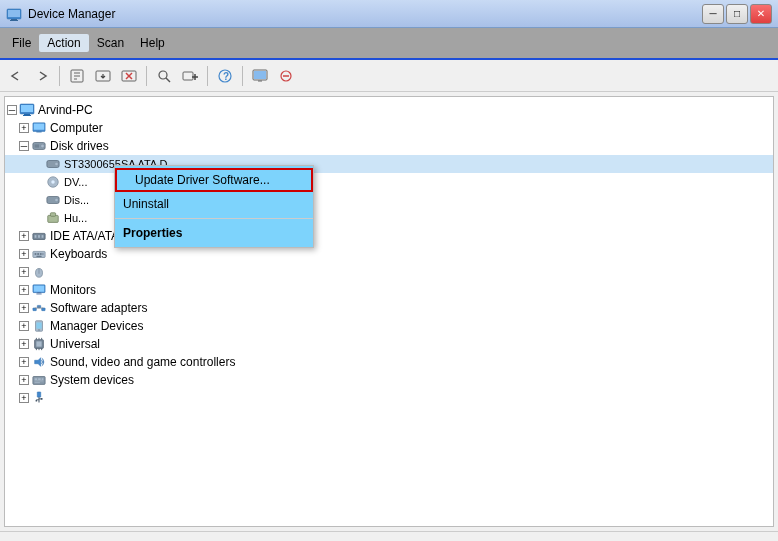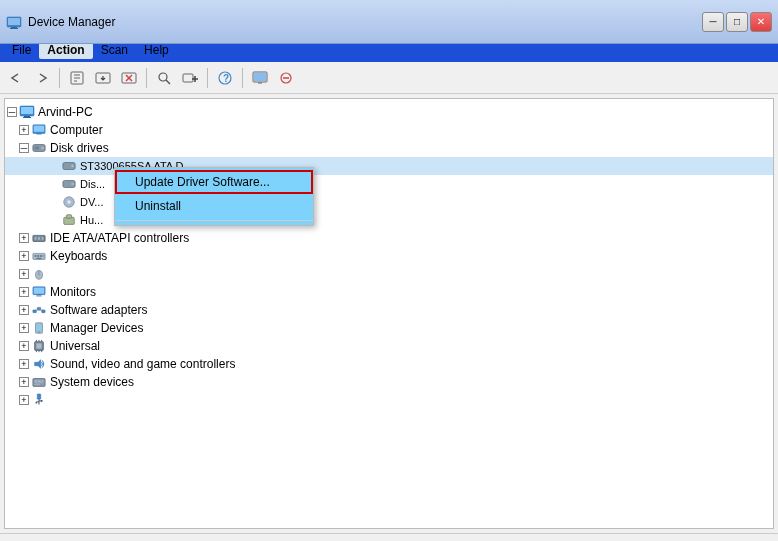--- a/index.html
+++ b/index.html
@@ -8,21 +8,21 @@
       height: 541px;
       background: #f0f0f0;
       font-family: 'Segoe UI', Tahoma, sans-serif;
       font-size: 12px;
       overflow: hidden;
     }
 
     
     .title-bar {
       background: linear-gradient(to bottom, #c8daf4 0%, #a8c0e8 100%);
-      height: 44px;
+      height: 28px;
       display: flex;
       align-items: center;
       padding: 0 6px;
       border-bottom: 1px solid #7a9cc8;
       position: relative;
     }
     .title-bar-icon {
       width: 16px;
       height: 16px;
       margin-right: 6px;
@@ -52,34 +52,34 @@
       font-size: 10px;
       cursor: pointer;
     }
     .tb-btn.close {
       background: linear-gradient(to bottom, #f87070, #e04040);
       color: white;
     }
 
     
     .menu-bar {
-      background: #1d4ed8;
-      height: 18px;
+      background: #a3a3a3;
+      height: 32px;
       display: flex;
       align-items: center;
       padding: 0 4px;
-      border-bottom: 7px solid #1d4ed8;
+      border-bottom: 2px solid #1d4ed8;
     }
     .menu-item {
       padding: 2px 8px;
       font-size: 12px;
       cursor: pointer;
       border-radius: 2px;
     }
-    .menu-item.active { background: #d8e4f0; font-weight: bold; }
+    .menu-item.active { background: #d8e4f0; }
 
     
     .toolbar {
       background: #f0f0f0;
       height: 32px;
       display: flex;
       align-items: center;
       padding: 0 4px;
       border-bottom: 1px solid #ccc;
       gap: 2px;
@@ -144,39 +144,39 @@
       margin-right: 3px;
       flex-shrink: 0;
       display: flex;
       align-items: center;
       justify-content: center;
     }
 
     
     .indent-0 { padding-left: 2px; }
     .indent-1 { padding-left: 14px; }
-    .indent-2 { padding-left: 44px; }
+    .indent-2 { padding-left: 28px; }
 
     
     .no-expand { width: 10px; margin-right: 2px; flex-shrink: 0; }
 
     
     .context-menu {
       position: absolute;
       left: 109px;
       top: 68px;
       background: #7dd3fc;
       border: 1px solid #bbb;
       box-shadow: 2px 2px 6px rgba(0,0,0,0.3);
       min-width: 200px;
       z-index: 100;
       padding: 2px 0;
     }
     .ctx-item {
-      padding: 5px 20px;
+      padding: 5px 8px;
       font-size: 12px;
       cursor: pointer;
       display: flex;
       align-items: center;
     }
     .ctx-item.highlighted {
       border: 2px solid #cc0000;
       padding: 3px 18px;
       font-weight: normal;
     }
@@ -344,36 +344,36 @@
           <circle cx="12" cy="8" r="1.5" fill="#aabbcc"></circle>
         </svg>
       </div>
       <span style="font-size:11px">ST3300655SA ATA D...</span>
     </div>
 
     <div class="tree-item indent-2">
       <div class="no-expand"></div>
       <div class="tree-icon">
         <svg width="14" height="14" viewBox="0 0 16 16">
+          <circle cx="8" cy="8" r="6" fill="#aabbcc" stroke="#778899" stroke-width="0.8"></circle>
+          <circle cx="8" cy="8" r="2" fill="#ddeeff"></circle>
+        </svg>
+      </div>
+      <span style="font-size:11px">DV...</span>
+    </div>
+
+    <div class="tree-item indent-2">
+      <div class="no-expand"></div>
+      <div class="tree-icon">
+        <svg width="14" height="14" viewBox="0 0 16 16">
           <rect x="1" y="4" width="14" height="8" rx="2" fill="#889aaa" stroke="#556677" stroke-width="0.8"></rect>
           <circle cx="12" cy="8" r="1.5" fill="#aabbcc"></circle>
         </svg>
       </div>
       <span style="font-size:11px">Dis...</span>
-    </div>
-
-    <div class="tree-item indent-2">
-      <div class="no-expand"></div>
-      <div class="tree-icon">
-        <svg width="14" height="14" viewBox="0 0 16 16">
-          <circle cx="8" cy="8" r="6" fill="#aabbcc" stroke="#778899" stroke-width="0.8"></circle>
-          <circle cx="8" cy="8" r="2" fill="#ddeeff"></circle>
-        </svg>
-      </div>
-      <span style="font-size:11px">DV...</span>
     </div>
 
     <div class="tree-item indent-2">
       <div class="no-expand"></div>
       <div class="tree-icon">
         <svg width="14" height="14" viewBox="0 0 16 16">
           <rect x="2" y="5" width="12" height="8" rx="1" fill="#aabb99" stroke="#667755" stroke-width="0.8"></rect>
           <rect x="5" y="2" width="6" height="4" rx="1" fill="#aabb99" stroke="#667755" stroke-width="0.8"></rect>
         </svg>
       </div>
@@ -515,19 +515,20 @@
         </svg>
       </div>
     </div>
 
   </div>
 
   <div class="context-menu">
     <div class="ctx-item highlighted">Update Driver Software...</div>
     <div class="ctx-item">Uninstall</div>
     <div class="ctx-sep"></div>
+    <div class="ctx-item bold-item">Properties</div>
   </div>
 
 </div>
 
 <div class="status-bar">
   <span></span>
 </div>
 
 </body></html>

